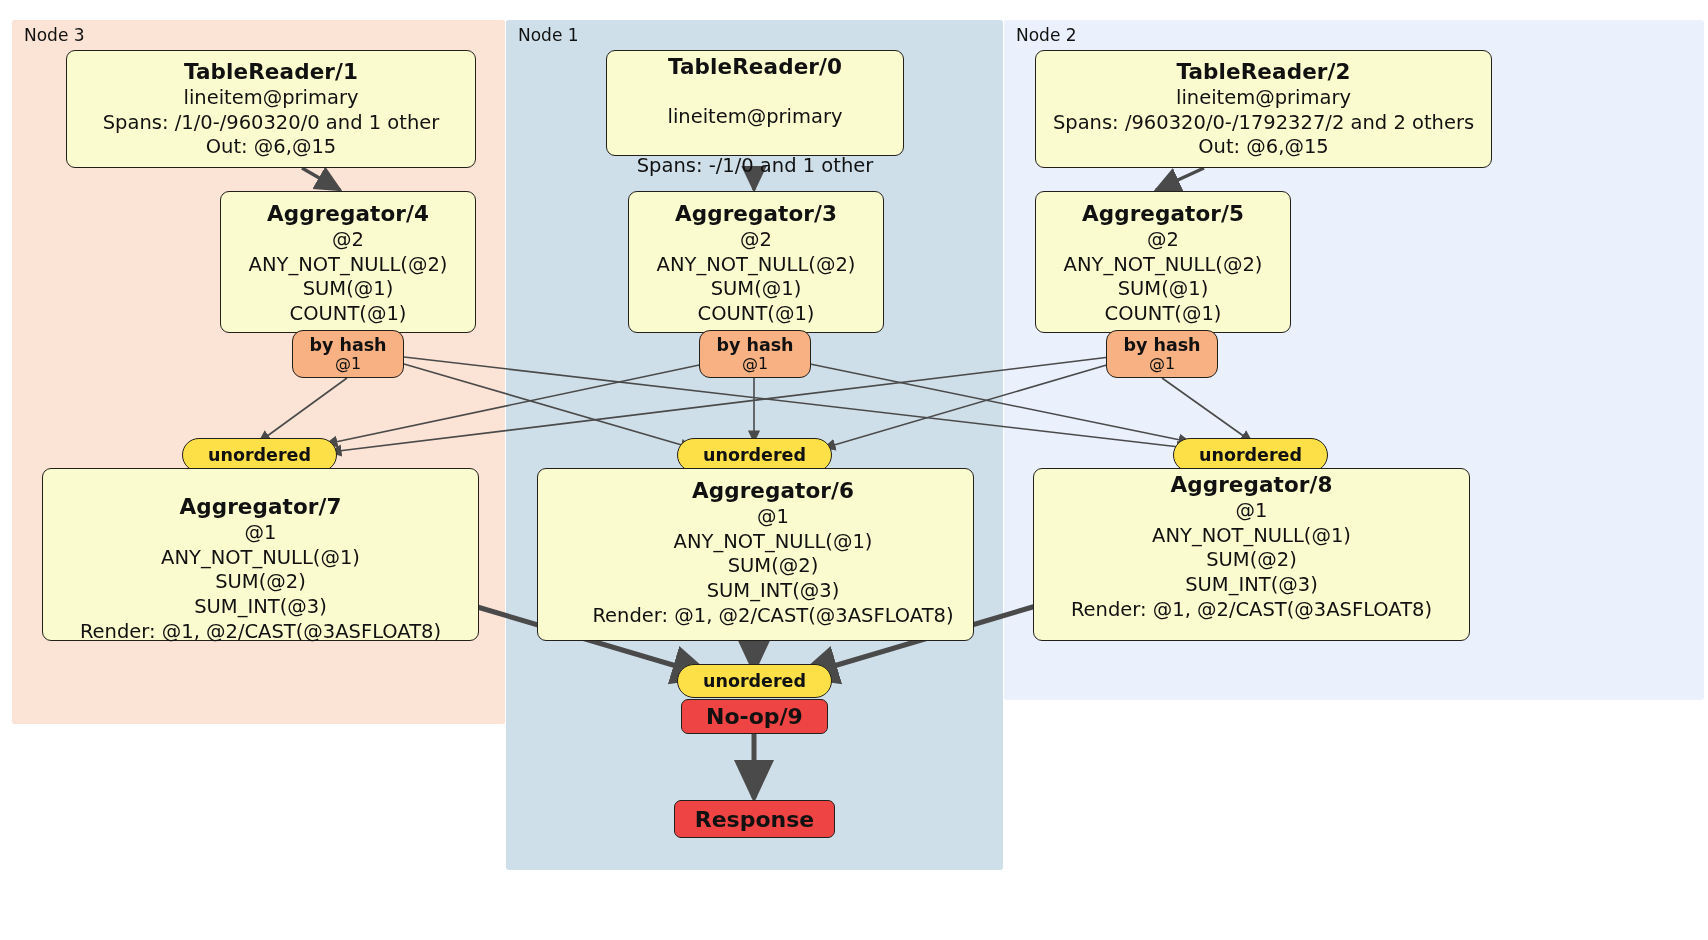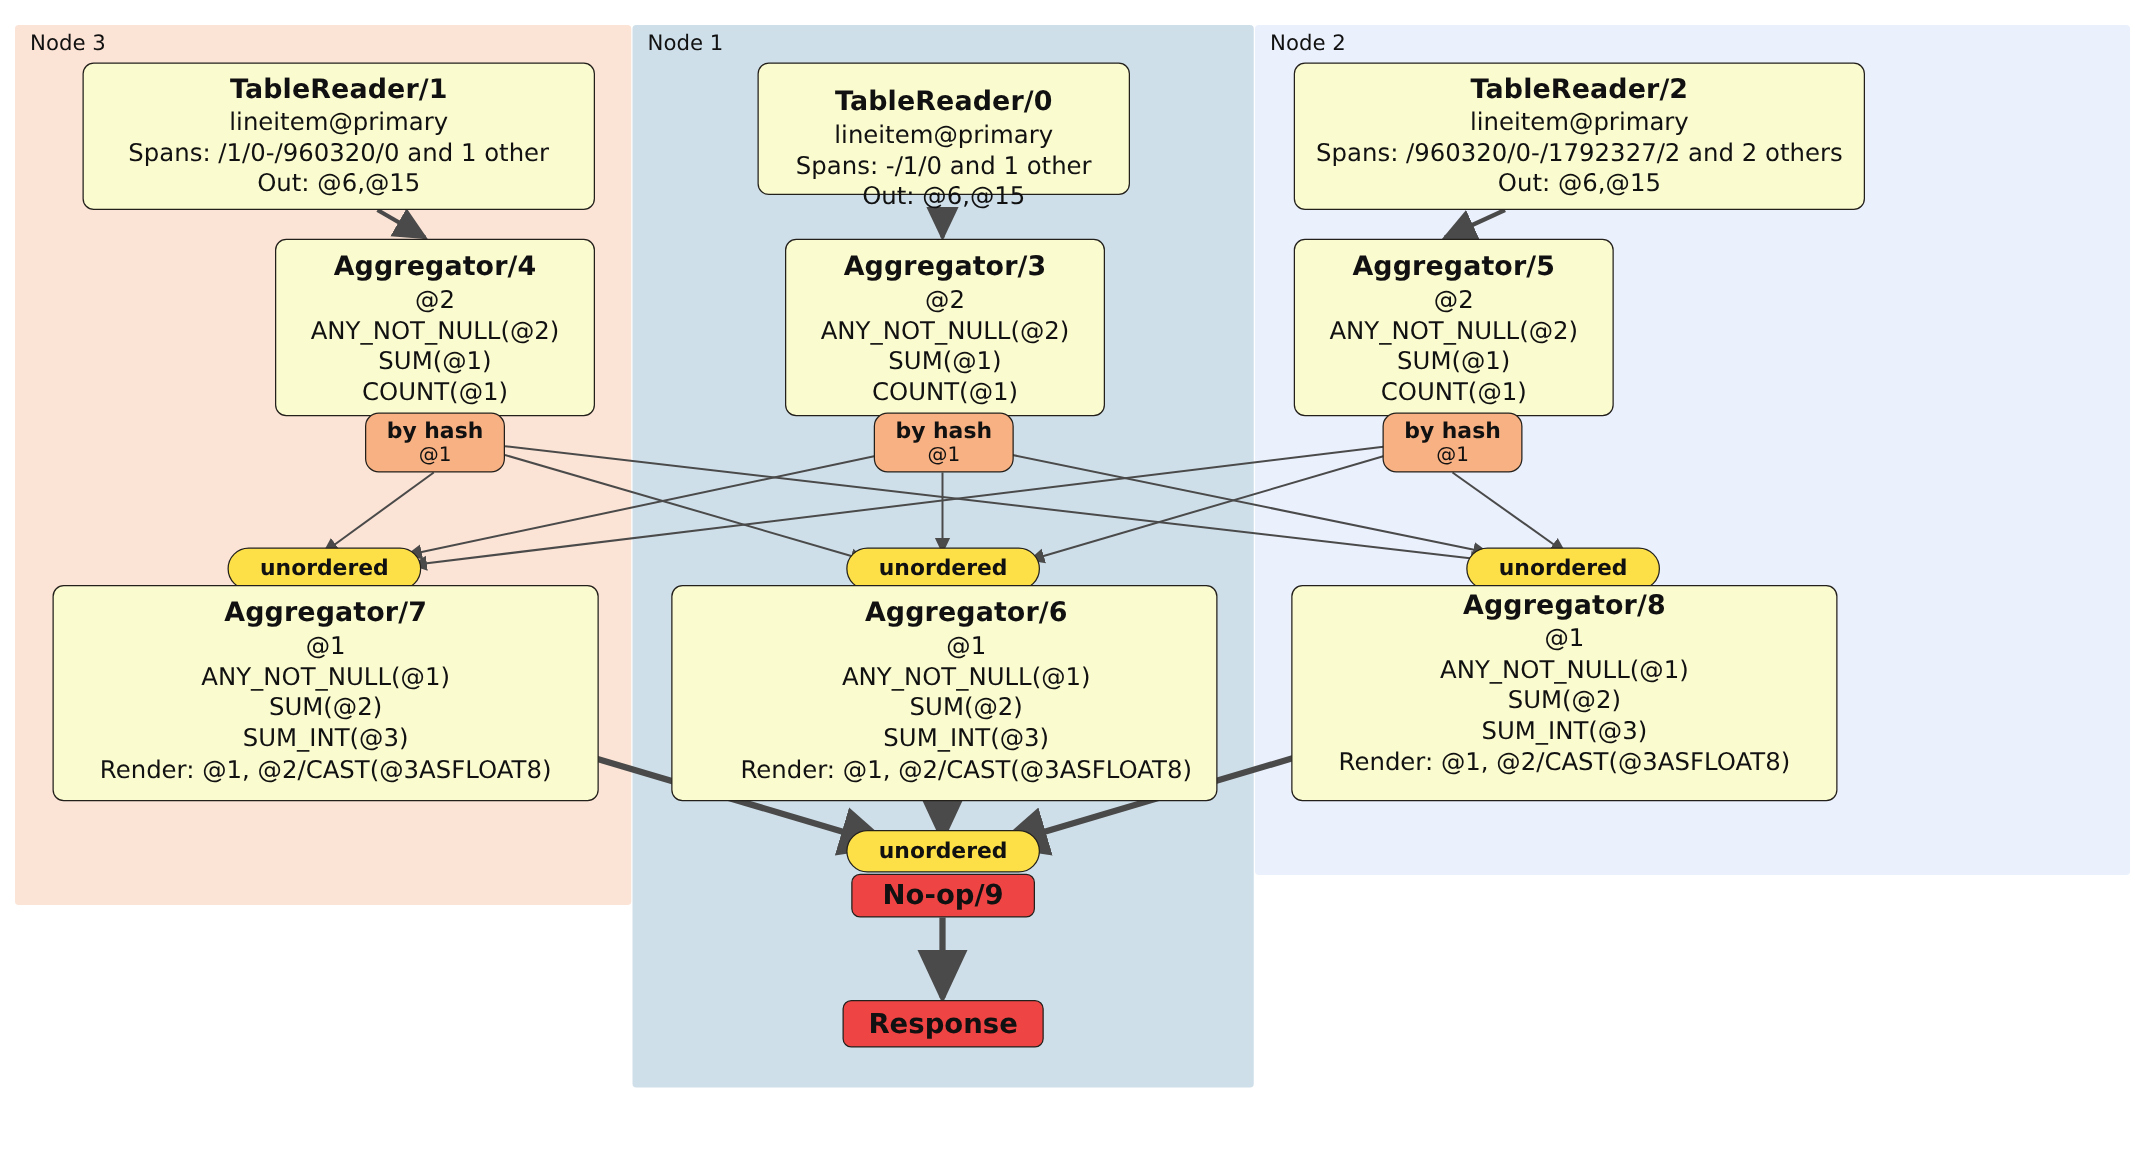--- a/index.html
+++ b/index.html
@@ -88,21 +88,21 @@
     </g>
   </svg>
 
   <div class="box" style="left:62px;top:38px;width:410px;height:118px;padding-top:7px;">
     <div class="title">TableReader/1</div>
     <div class="ln">lineitem@primary</div>
     <div class="ln">Spans: /1/0-/960320/0 and 1 other</div>
     <div class="ln">Out: @6,@15</div>
   </div>
 
-  <div class="box" style="left:602px;top:38px;width:298px;height:106px;padding-top:17px;">
+  <div class="box" style="left:602px;top:38px;width:298px;height:106px;padding-top:2px;gap:24px;">
     <div class="title">TableReader/0</div>
     <div class="ln">lineitem@primary</div>
     <div class="ln">Spans: -/1/0 and 1 other</div>
     <div class="ln">Out: @6,@15</div>
   </div>
 
   <div class="box" style="left:1031px;top:38px;width:457px;height:118px;padding-top:7px;">
     <div class="title">TableReader/2</div>
     <div class="ln">lineitem@primary</div>
     <div class="ln">Spans: /960320/0-/1792327/2 and 2 others</div>
@@ -149,21 +149,21 @@
   <div class="badge unord" style="left:178px;top:426px;width:155px;height:34px;">
     <div class="b1">unordered</div>
   </div>
   <div class="badge unord" style="left:673px;top:426px;width:155px;height:34px;">
     <div class="b1">unordered</div>
   </div>
   <div class="badge unord" style="left:1169px;top:426px;width:155px;height:34px;">
     <div class="b1">unordered</div>
   </div>
 
-  <div class="box" style="left:38px;top:456px;width:437px;height:173px;padding-top:8px;">
+  <div class="box" style="left:38px;top:456px;width:437px;height:173px;padding-top:24px;">
     <div class="title">Aggregator/7</div>
     <div class="ln">@1</div>
     <div class="ln">ANY_NOT_NULL(@1)</div>
     <div class="ln">SUM(@2)</div>
     <div class="ln">SUM_INT(@3)</div>
     <div class="ln">Render: @1, @2/CAST(@3ASFLOAT8)</div>
   </div>
 
   <div class="box" style="left:533px;top:456px;width:437px;height:173px;padding-top:8px;padding-left:35px;">
     <div class="title">Aggregator/6</div>

